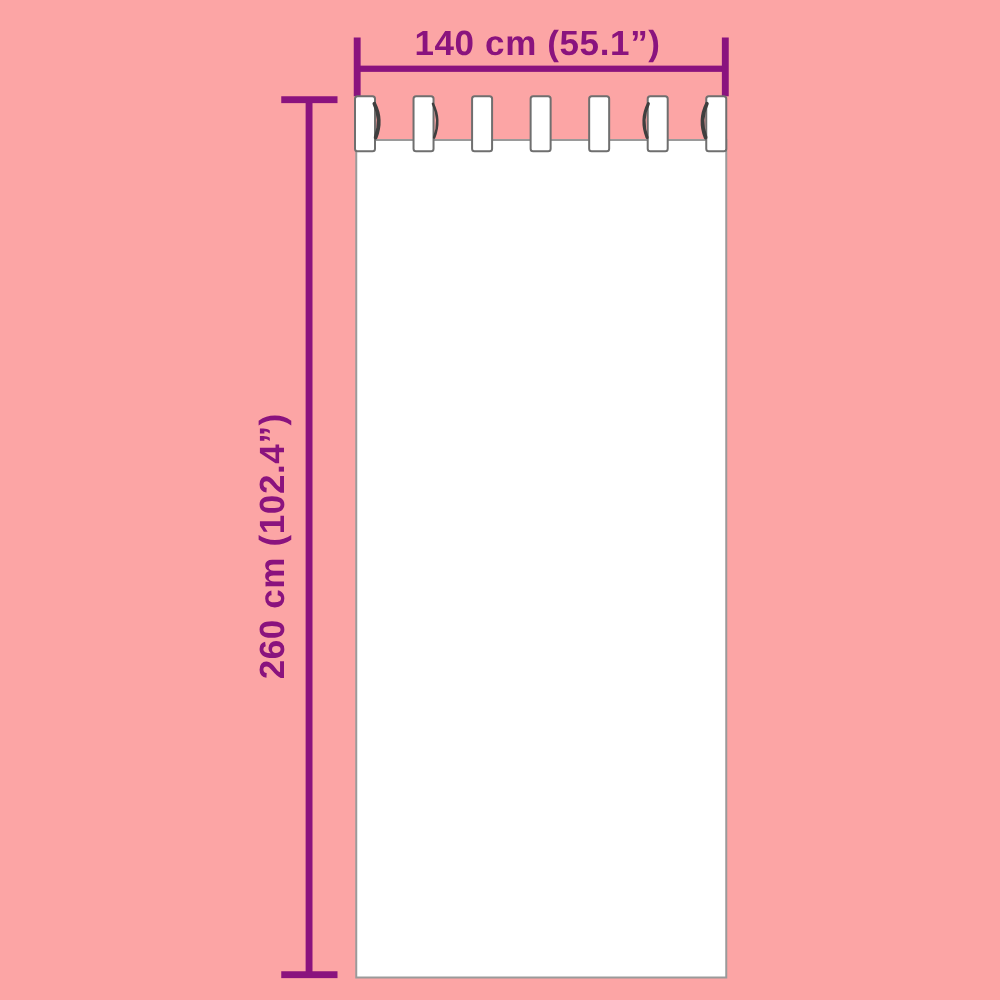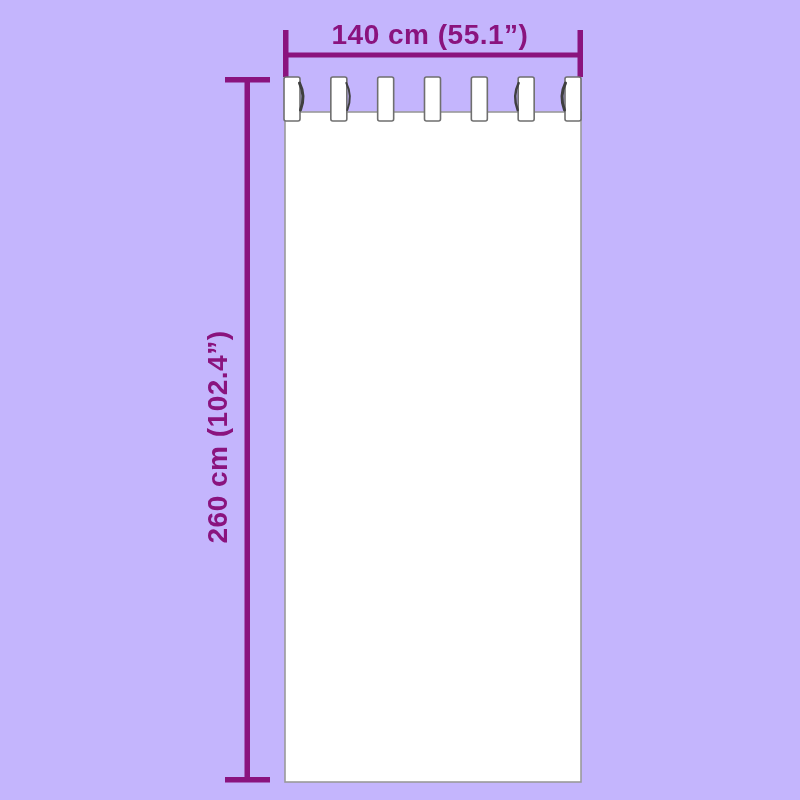--- a/index.html
+++ b/index.html
@@ -5,21 +5,21 @@
   html, body {
     margin: 0;
     padding: 0;
     background: #ffffff;
     font-family: "Liberation Sans", sans-serif;
   }
   .canvas {
     position: relative;
     width: 800px;
     height: 800px;
-    background: #c4b5fd;
+    background: #fca5a5;
     overflow: hidden;
   }
   svg { display: block; }
   .dim-label {
     font-family: "Liberation Sans", "DejaVu Sans", sans-serif;
     font-weight: bold;
     font-size: 28px;
     letter-spacing: 0.5px;
   }
   .curtain-body {

